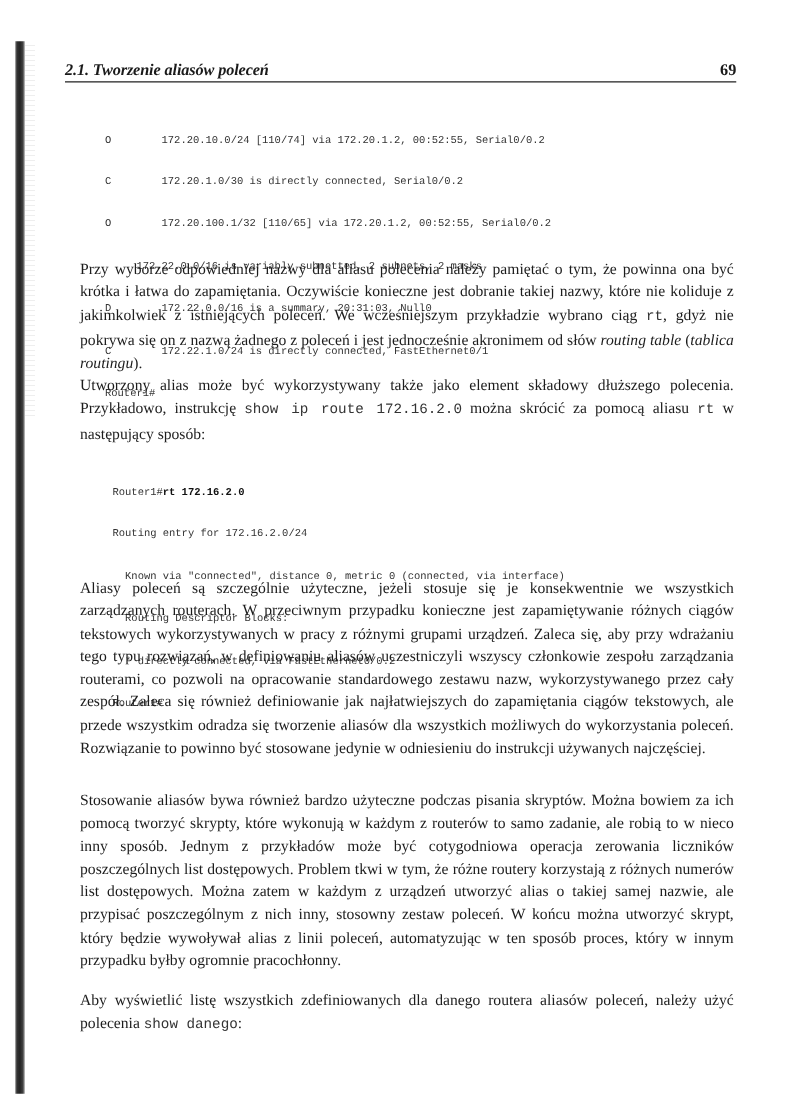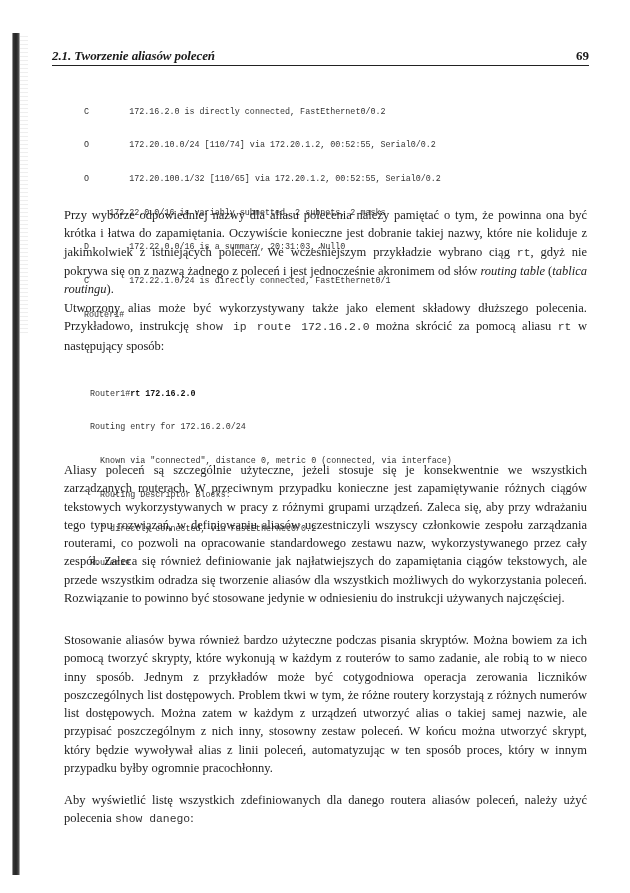--- a/index.html
+++ b/index.html
@@ -56,22 +56,22 @@
 
 <div class="binding"></div>
 <div class="binding-fuzz"></div>
 
 <div class="header">
   <span class="header-title">2.1. Tworzenie aliasów poleceń</span>
   <span class="header-page">69</span>
 </div>
 
 <div class="code code1">
-  <span class="code-line">C        172.16.2.0 is directly connected, FastEthernet0/0.2</span>
   <span class="code-line">O        172.20.10.0/24 [110/74] via 172.20.1.2, 00:52:55, Serial0/0.2</span>
+  <span class="code-line">C        172.20.1.0/30 is directly connected, Serial0/0.2</span>
   <span class="code-line">O        172.20.100.1/32 [110/65] via 172.20.1.2, 00:52:55, Serial0/0.2</span>
   <span class="code-line">     172.22.0.0/16 is variably subnetted, 2 subnets, 2 masks</span>
   <span class="code-line">D        172.22.0.0/16 is a summary, 20:31:03, Null0</span>
   <span class="code-line">C        172.22.1.0/24 is directly connected, FastEthernet0/1</span>
   <span class="code-line">Router1#</span>
 </div>
 
 <div class="para p1"><span>Przy wyborze odpowiedniej nazwy dla aliasu polecenia należy pamiętać o tym, że powinna ona być krótka i łatwa do zapamiętania. Oczywiście konieczne jest dobranie takiej nazwy, które nie koliduje z jakimkolwiek z istniejących poleceń. We wcześniejszym przykładzie wybrano ciąg </span><span class="mono">rt</span><span>, gdyż nie pokrywa się on z nazwą żadnego z poleceń i jest jednocześnie akronimem od słów </span><i>routing table</i><span> (</span><i>tablica routingu</i><span>).</span></div>
 
 <div class="para p2"><span>Utworzony alias może być wykorzystywany także jako element składowy dłuższego polecenia. Przykładowo, instrukcję </span><span class="mono">show ip route 172.16.2.0</span><span> można skrócić za pomocą aliasu </span><span class="mono">rt</span><span> w następujący sposób:</span></div>

